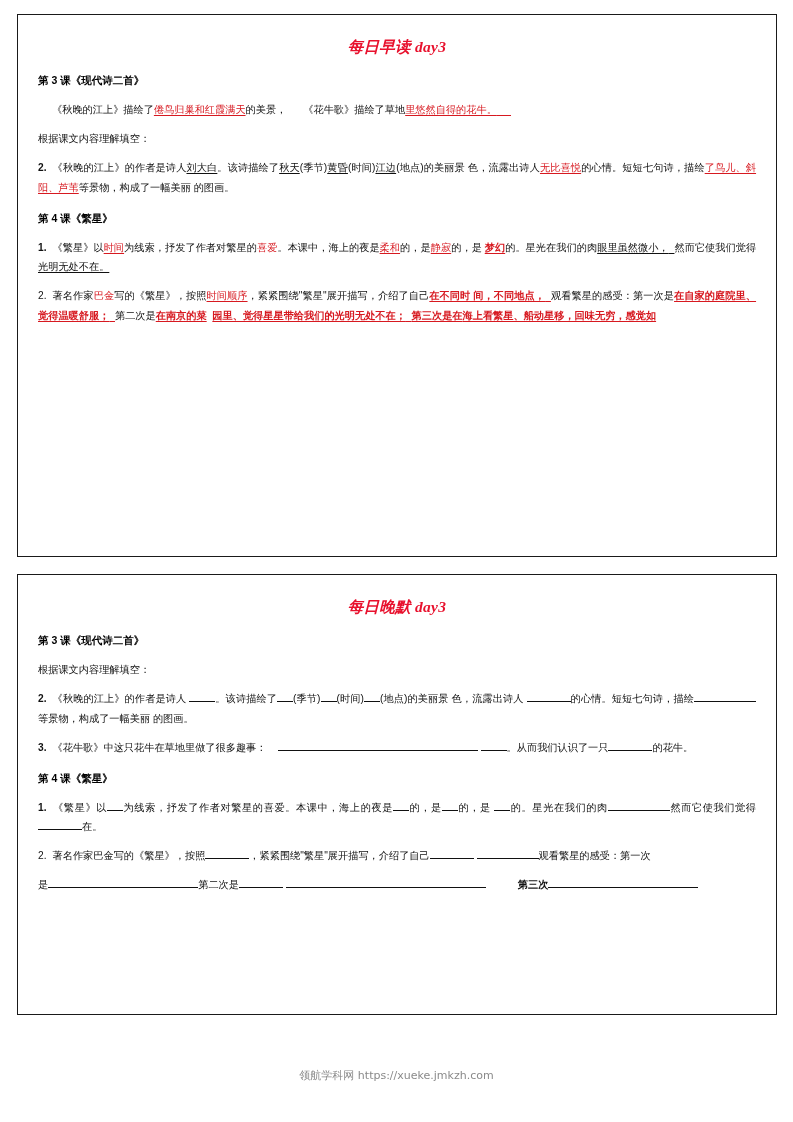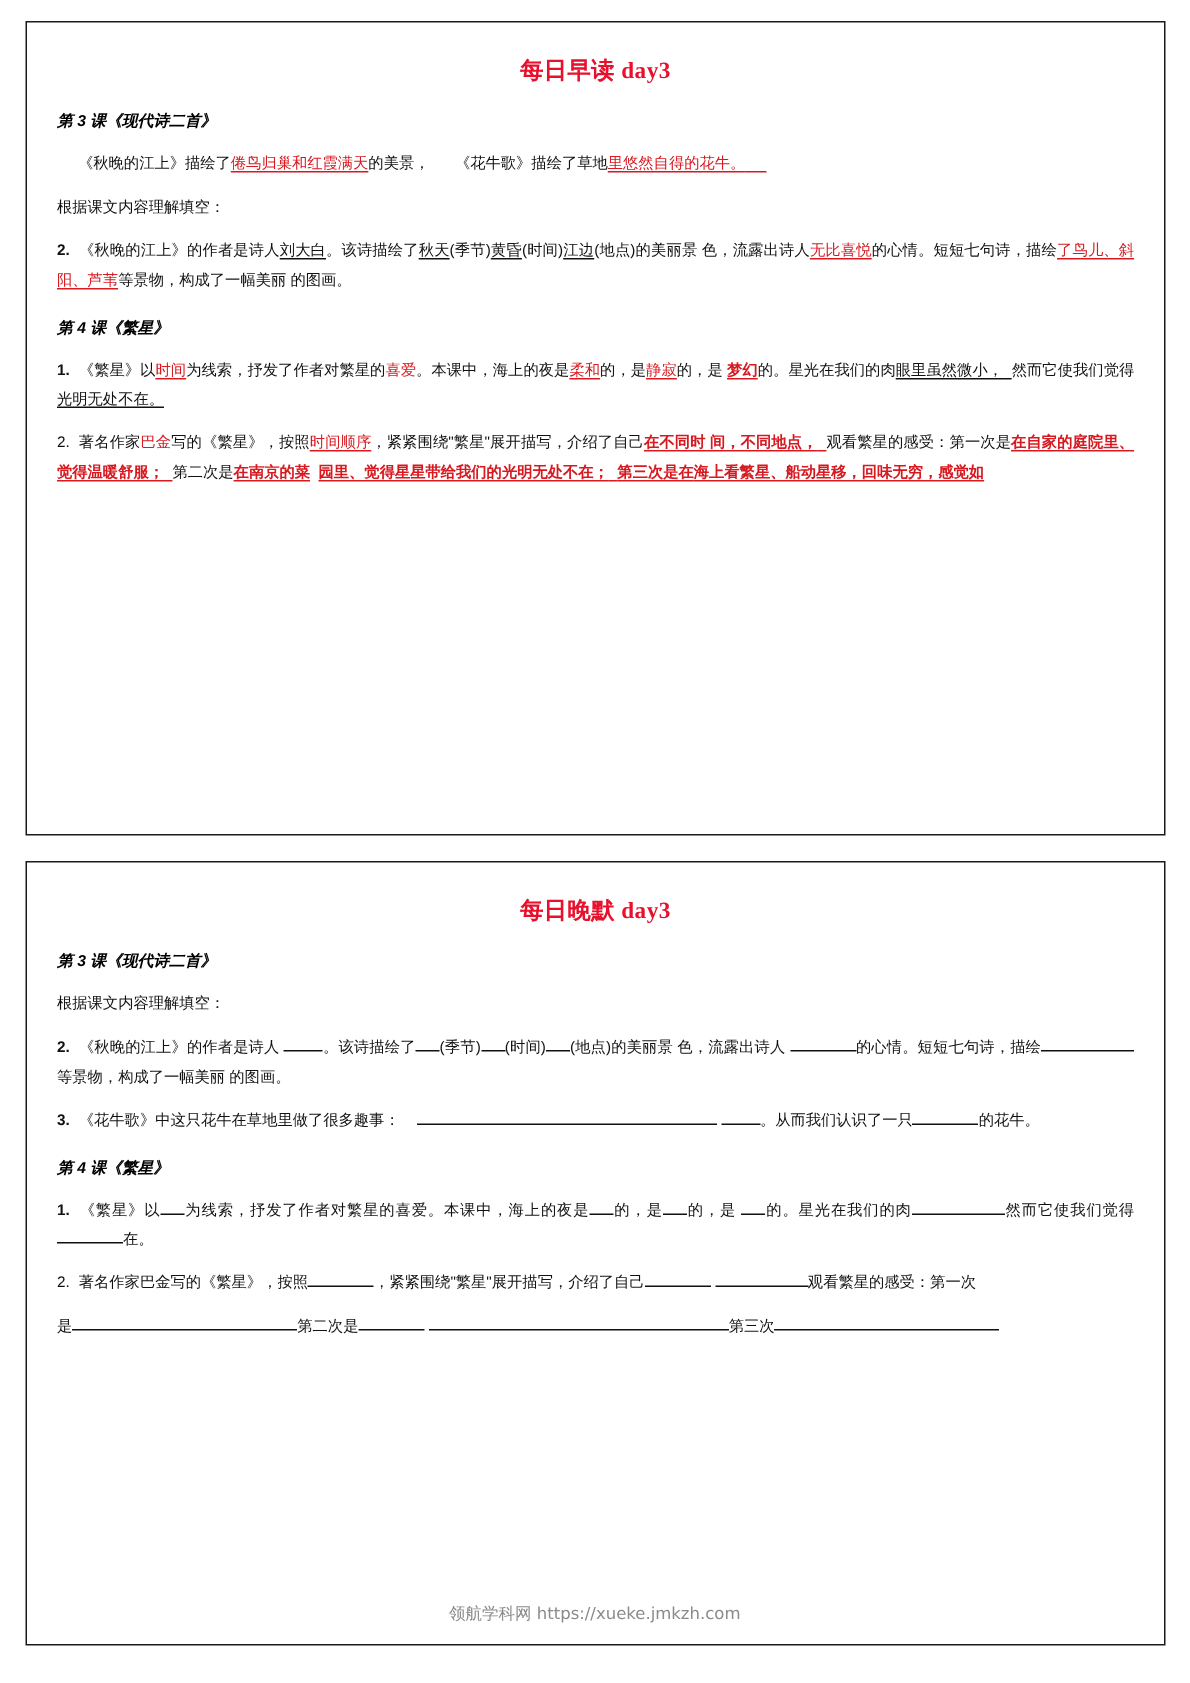--- a/index.html
+++ b/index.html
@@ -23,45 +23,45 @@
   }
   .sheet {
     position: absolute;
     left: 17px;
     width: 760px;
     border: 1.4px solid #1a1a1a;
     background: #ffffff;
     box-sizing: border-box;
   }
   #sheet-top { top: 14px; height: 543px; }
-  #sheet-bottom { top: 574px; height: 523px; }
+  #sheet-bottom { top: 574px; height: 441px; }
 
   .inner {
     padding: 14px 20px 10px 20px;
   }
 
   .doc-title {
     text-align: center;
     color: #e8112d;
     font-weight: bold;
     font-size: 15.5px;
     letter-spacing: 0.3px;
     margin: 8px 0 16px 0;
     font-family: "Liberation Serif", "DejaVu Serif", serif;
+    font-style: italic;
   }
   .doc-title .latin {
     font-family: "Liberation Serif", "DejaVu Serif", serif;
   }
 
   .lesson-head {
     font-weight: bold;
     font-size: 10.5px;
     margin: 0 0 12px 0;
     color: #000;
-    font-style: italic;
   }
 
   .para {
     font-size: 10.2px;
     line-height: 1.95;
     margin: 0 0 9px 0;
     color: #111;
     text-align: justify;
   }
   .para.indent { text-indent: 0; padding-left: 14px; }
@@ -175,21 +175,21 @@
 
       <div class="para">
         <span class="num">1.</span><span>《繁星》以</span><span class="blank-tiny"></span><span>为线索，抒发了作者对繁星的喜爱。本课中，海上的夜是</span><span class="blank-tiny"></span><span>的，是</span><span class="blank-tiny"></span><span>的，是 </span><span class="blank-tiny"></span><span>的。星光在我们的肉</span><span class="blank-l"></span><span>然而它使我们觉得</span><span class="blank-m"></span><span>在。</span>
       </div>
 
       <div class="para">
         <span class="num light">2.</span><span>著名作家巴金写的《繁星》，按照</span><span class="blank-m"></span><span>，紧紧围绕"繁星"展开描写，介绍了自己</span><span class="blank-m"></span>&nbsp;<span class="blank-l"></span><span>观看繁星的感受：第一次</span>
       </div>
 
       <div class="para">
-        <span>是</span><span class="blank-xxl"></span><span>第二次是</span><span class="blank-m"></span>&nbsp;<span class="blank-huge"></span><span style="font-weight:normal;">第三次</span><span class="blank-xxl"></span>
+        <span>是</span><span class="blank-xxl"></span><span>第二次是</span><span class="blank-m"></span>&nbsp;<span class="blank-huge"></span><span style="font-weight:bold;margin-left:32px;">第三次</span><span class="blank-xxl"></span>
       </div>
 
     </div>
   </div>
 
   <div class="footer-wm">领航学科网 https://xueke.jmkzh.com</div>
 
 </div>
 
 </body></html>

